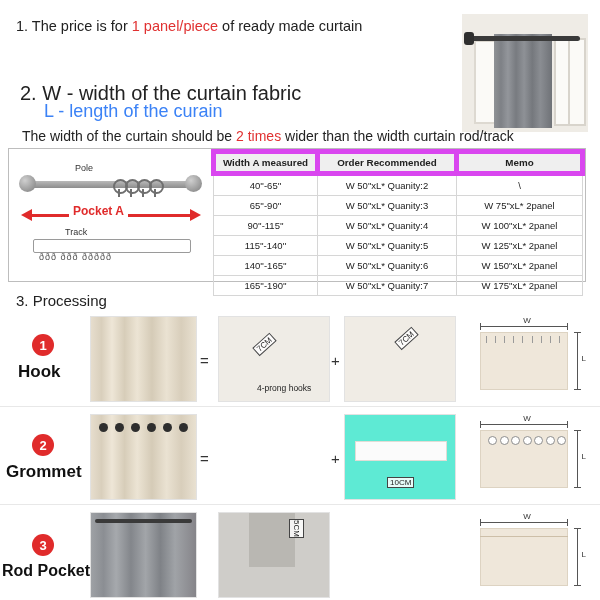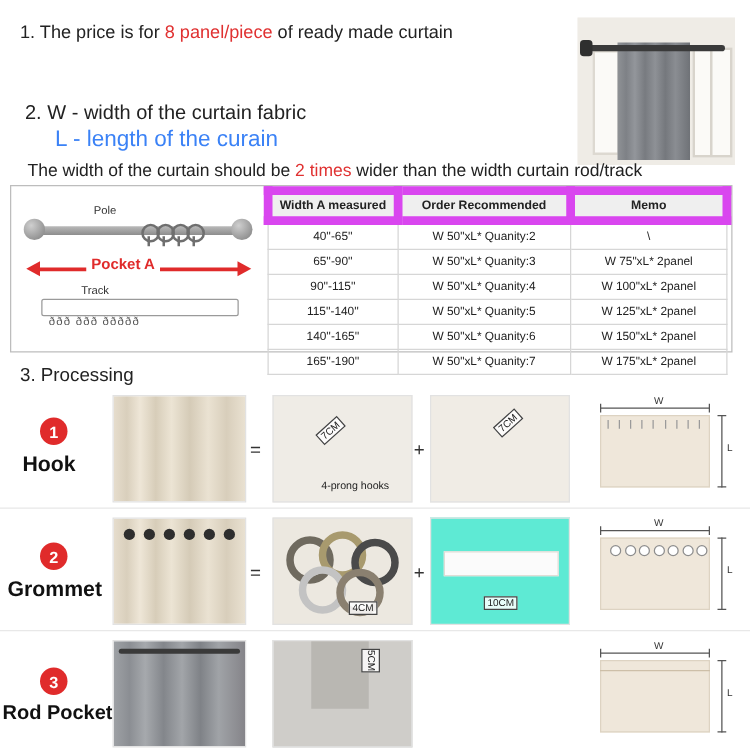--- a/index.html
+++ b/index.html
@@ -14,21 +14,21 @@
   .page{position:relative;width:600px;height:600px;}
 
   
   .line1{
     position:absolute;left:16px;top:18px;
     font-size:14.5px;color:#222;
   }
   .hl-red{color:#e03131;}
 
   
-  .line2a{position:absolute;left:20px;top:82px;font-size:16px;color:#222;}
+  .line2a{position:absolute;left:20px;top:82px;font-size:20px;color:#222;}
   .line2b{position:absolute;left:44px;top:101px;font-size:18px;color:#3b82f6;}
 
   
   .line3{position:absolute;left:22px;top:128px;font-size:14px;color:#222;}
 
   
   .curtain-photo{
     position:absolute;left:462px;top:14px;width:126px;height:118px;
     background:#f2efe9;
     overflow:hidden;
@@ -63,21 +63,21 @@
   .arrow-r{position:absolute;right:0;top:0;width:0;height:0;border-top:6px solid transparent;border-bottom:6px solid transparent;border-left:11px solid #e02b2b;}
   .widthA{position:absolute;left:60px;top:55px;background:#fff;padding:0 4px;font-size:12px;font-weight:bold;color:#e02b2b;}
   .track-bar{position:absolute;left:24px;top:90px;width:156px;height:12px;background:#fff;border:1px solid #9a9a9a;border-radius:2px;}
   .gliders{position:absolute;left:30px;top:103px;font-size:9px;color:#555;letter-spacing:1px;}
 
   table.spec{
     position:absolute;left:202px;top:0;width:374px;height:130px;
     border-collapse:collapse;font-size:9.5px;color:#222;
   }
   table.spec th{
-    background:#efefef;border:7px solid #d946ef;font-weight:bold;
+    background:#efefef;border:5px solid #d946ef;font-weight:bold;
     padding:3px 2px;text-align:center;font-size:9.8px;
   }
   table.spec td{
     border:1px solid #d6d6d6;padding:2px 2px;text-align:center;height:15px;
   }
   table.spec td.c1{width:104px;}
   table.spec td.c2{width:140px;}
   table.spec td.c3{width:130px;}
 
   
@@ -116,21 +116,21 @@
   .capt{position:absolute;font-size:8.5px;color:#222;}
   .meas-box{position:absolute;border:1px solid #444;color:#222;font-size:8px;background:rgba(255,255,255,.85);padding:0 2px;}
   .hr-sep{position:absolute;left:0;width:600px;height:1px;background:#e8e8e8;}
 </style>
 </head>
 <body>
 
 <div class="page">
 
   <div class="line1">
-    <span>1. The price is for </span><span class="hl-red">8 panel/piece</span><span> of ready made curtain</span>
+    <span>1. The price is for </span><span class="hl-red">1 panel/piece</span><span> of ready made curtain</span>
   </div>
 
   <div class="curtain-photo">
     <div class="cp-wall"></div>
     <div class="cp-left-win"></div>
     <div class="cp-window"></div>
     <div class="cp-curtain"></div>
     <div class="cp-rod"></div>
     <div class="cp-finial"></div>
   </div>
@@ -257,28 +257,20 @@
     <div style="position:absolute;left:8px;top:8px;width:89px;height:10px;display:flex;justify-content:space-between;">
       <span style="width:9px;height:9px;border-radius:50%;background:#2e2e2e;"></span>
       <span style="width:9px;height:9px;border-radius:50%;background:#2e2e2e;"></span>
       <span style="width:9px;height:9px;border-radius:50%;background:#2e2e2e;"></span>
       <span style="width:9px;height:9px;border-radius:50%;background:#2e2e2e;"></span>
       <span style="width:9px;height:9px;border-radius:50%;background:#2e2e2e;"></span>
       <span style="width:9px;height:9px;border-radius:50%;background:#2e2e2e;"></span>
     </div>
   </div>
   <div class="eqsign" style="left:200px;top:450px;">=</div>
-  <div class="ph" style="left:218px;top:414px;width:110px;height:84px;background:#ece8e0;">
-    <div style="position:absolute;left:10px;top:14px;width:26px;height:26px;border-radius:50%;border:6px solid #6f6a5f;"></div>
-    <div style="position:absolute;left:36px;top:10px;width:26px;height:26px;border-radius:50%;border:6px solid #a89a6e;"></div>
-    <div style="position:absolute;left:62px;top:16px;width:26px;height:26px;border-radius:50%;border:6px solid #4a4a4a;"></div>
-    <div style="position:absolute;left:20px;top:38px;width:26px;height:26px;border-radius:50%;border:6px solid #c3c3c3;"></div>
-    <div style="position:absolute;left:50px;top:40px;width:26px;height:26px;border-radius:50%;border:6px solid #8a8070;"></div>
-    <div class="meas-box" style="left:60px;top:66px;">4CM</div>
-  </div>
   <div class="plussign" style="left:331px;top:450px;">+</div>
   <div class="ph" style="left:344px;top:414px;width:110px;height:84px;background:#5eead4;">
     <div style="position:absolute;left:10px;top:26px;width:90px;height:18px;background:#fbfbfb;border:1px solid #e0ddd6;"></div>
     <div class="meas-box" style="left:42px;top:62px;">10CM</div>
   </div>
 
   <div class="diagram" style="left:466px;top:414px;width:122px;height:84px;">
     <div class="dgm-fabric"></div>
     <div class="dgm-wline"></div>
     <div class="dgm-wlabel">W</div>

